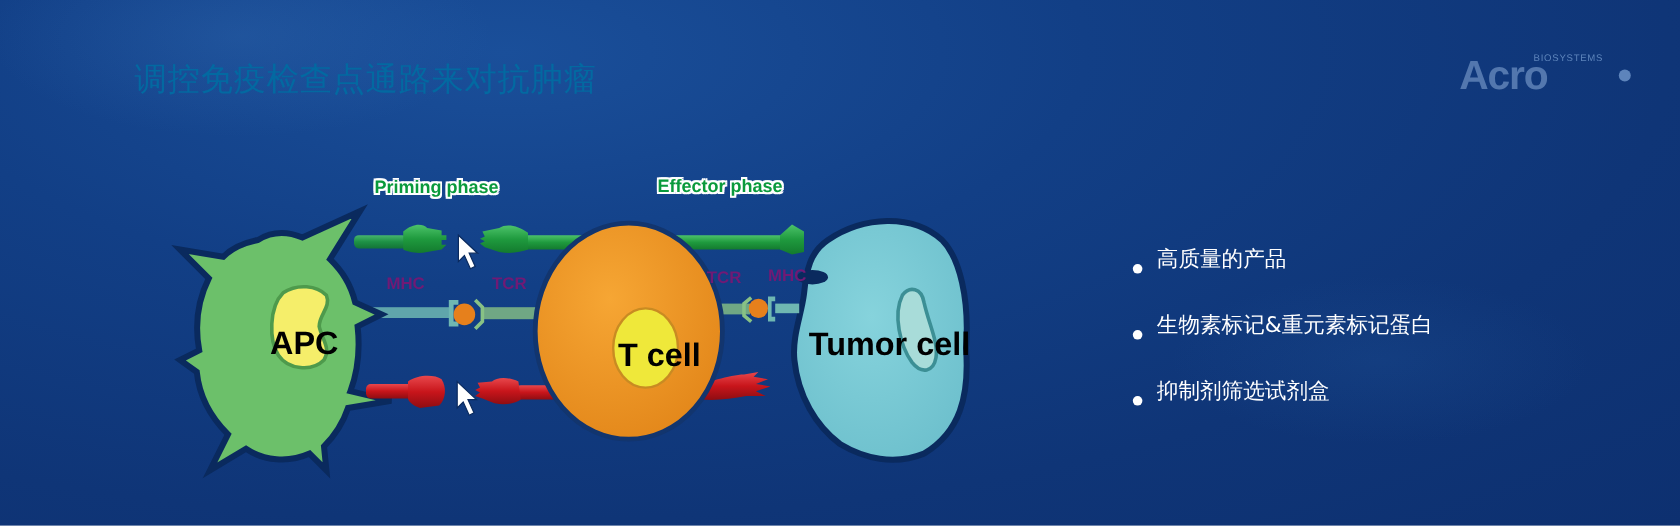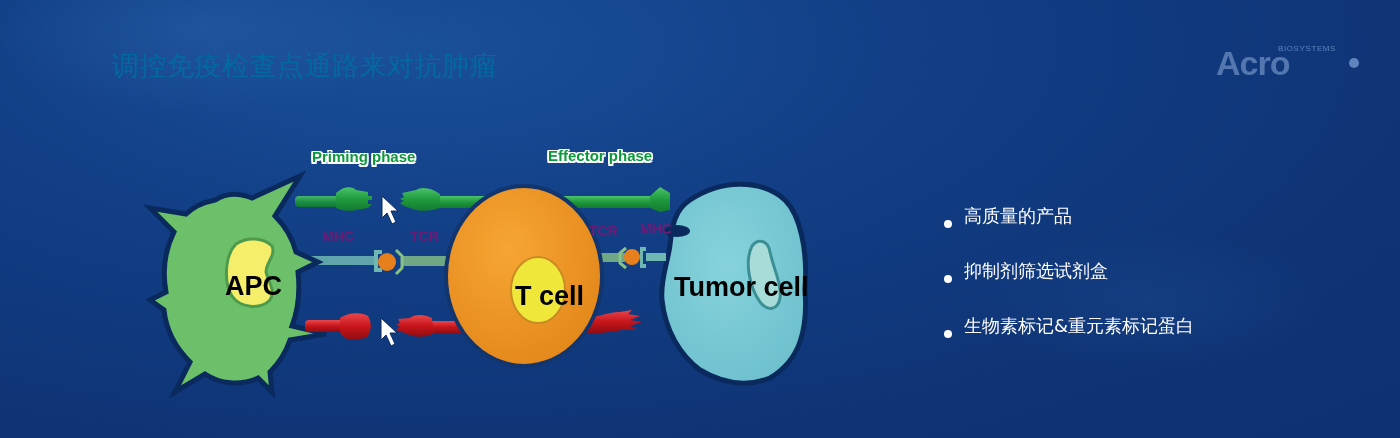--- a/index.html
+++ b/index.html
@@ -168,19 +168,19 @@
 <div class="cell-lbl" style="left:515px; top:281px;">T cell</div>
 <div class="cell-lbl" style="left:674px; top:272px;">Tumor cell</div>
 
 <div class="bullets">
   <div class="bullet">
     <span class="dot"></span>
     <span>高质量的产品</span>
   </div>
   <div class="bullet">
     <span class="dot"></span>
-    <span>抑制剂筛选试剂盒</span>
+    <span>生物素标记&amp;重元素标记蛋白</span>
   </div>
   <div class="bullet">
     <span class="dot"></span>
-    <span>生物素标记&amp;重元素标记蛋白</span>
+    <span>抑制剂筛选试剂盒</span>
   </div>
 </div>
 
 </body></html>

